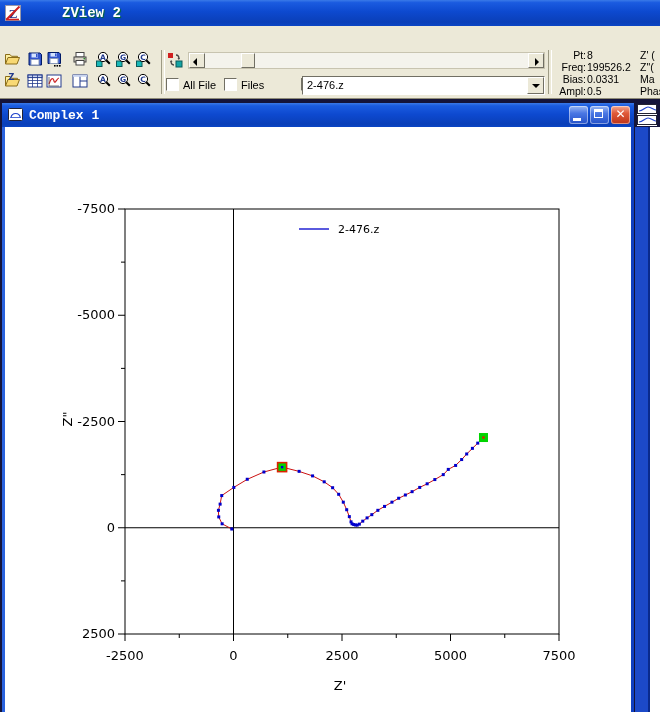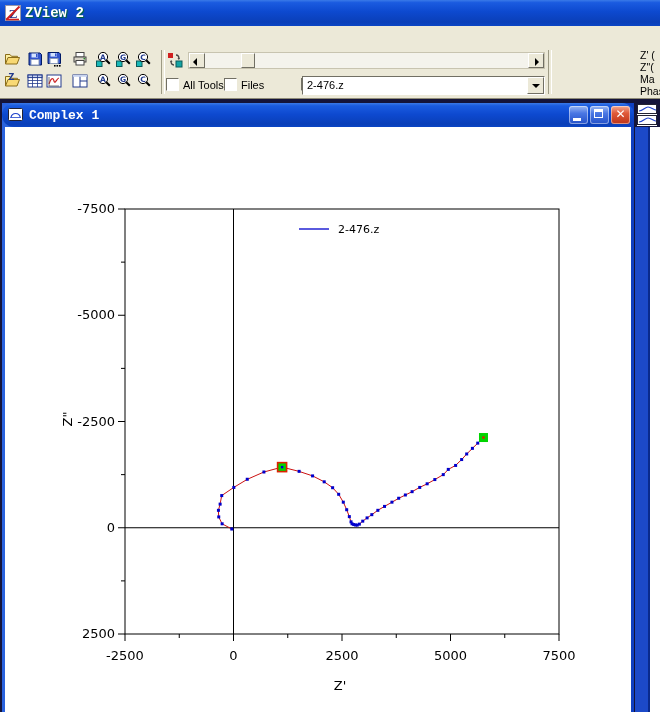--- a/index.html
+++ b/index.html
@@ -3,21 +3,21 @@
 <meta charset="utf-8">
 <style>
   html,body{margin:0;padding:0;background:#555;}
   #app{position:relative;width:660px;height:712px;overflow:hidden;background:#ece9d8;
        font-family:"Liberation Sans",sans-serif;-webkit-font-smoothing:none;}
   
   .titlebar{position:absolute;left:0;top:0;width:660px;height:26px;
     background:linear-gradient(180deg,#3a7ae8 0%,#1a5be0 10%,#0d49cf 45%,#0a3fb8 85%,#0b45c4 100%);
     display:flex;align-items:center;}
   .titlebar .app-icon{width:16px;height:16px;margin:0 4px 0 5px;flex:none;}
-  .titlebar .title-text{color:#fff;font:bold 14px "Liberation Mono",monospace;text-shadow:1px 1px 1px #063;}
+  .titlebar .title-text{color:#fff;font:bold 14px "Liberation Mono",monospace;text-shadow:1px 1px 1px #063;margin-left:37px;}
   
   .menubar{position:absolute;left:0;top:26px;width:660px;height:21px;background:#ece9d8;display:flex;align-items:center;padding-left:4px;box-sizing:border-box;border-bottom:1px solid #d8d4c4;}
   .menu-item{font:bold 13px "Liberation Mono",monospace;color:#000;padding:2px 9px;cursor:default;}
   .menu-item::first-letter{text-decoration:underline;}
   
   .toolbar{position:absolute;left:0;top:47px;width:660px;height:51px;background:#ece9d8;
     border-bottom:1px solid #8f8c78;}
   .tb-btn{position:absolute;width:18px;height:17px;}
   .tb-btn svg{width:16px;height:16px;display:block;margin:0 auto;}
   .tb-sep{position:absolute;left:161px;top:3px;width:2px;height:44px;border-left:1px solid #9d9a84;border-right:1px solid #fff;}
@@ -46,21 +46,21 @@
   .tb-info .k{width:34px;text-align:right;}
   .tb-info .v{margin-left:1px;white-space:nowrap;}
   .tb-info2{position:absolute;left:640px;top:2px;width:40px;font-size:10.5px;color:#000;}
   .tb-info2 .row{height:12px;line-height:12px;white-space:nowrap;}
   
   .mdi{position:absolute;left:0;top:99px;width:660px;height:613px;background:#14143a;}
   .cwin{position:absolute;left:2px;top:4px;width:632px;height:609px;
     background:linear-gradient(90deg,#2a62dd,#0f3fc0);}
   .cwin .ctitle{position:absolute;left:0;top:0;width:100%;height:24px;
     background:linear-gradient(180deg,#3a7ae8 0%,#1a5be0 12%,#0d49cf 48%,#0a3fb8 88%,#0b45c4 100%);
-    display:flex;align-items:center;border-radius:12px;}
+    display:flex;align-items:center;}
   .cwin .ctitle .cicon{width:16px;height:16px;margin:0 5px 0 6px;flex:none;}
   .cwin .ctitle .ctext{color:#fff;font:bold 13px "Liberation Mono",monospace;flex:1;}
   .winbtn{width:19px;height:18px;margin-right:2px;border-radius:3px;position:relative;flex:none;
     background:linear-gradient(180deg,#9db9f2 0%,#4a77e4 40%,#2451c8 100%);box-shadow:inset 0 0 0 1px rgba(255,255,255,.45);}
   .winbtn.close{background:linear-gradient(180deg,#f2a893 0%,#e05a3a 40%,#bd3317 100%);margin-right:4px;}
   .g-min{position:absolute;left:4px;bottom:3px;width:8px;height:3px;background:#fff;}
   .g-max{position:absolute;left:4px;top:3px;width:9px;height:9px;border:1px solid #fff;border-top-width:3px;box-sizing:border-box;}
   .g-x{position:absolute;left:0;top:1px;width:100%;text-align:center;color:#fff;font:bold 12px "DejaVu Sans",sans-serif;}
   .cwin .cbody{position:absolute;left:3px;right:3px;top:24px;bottom:0;background:#fff;}
   
@@ -194,21 +194,21 @@
         </div>
       <div class="sb-thumb"></div>
       <div class="sb-btn sb-right">
           <div class="tri"></div>
         </div>
     </div>
 
     <div id="tb-checks">
         <div class="cb" style="left: 166px;">
           <span class="box"></span>
-          <span class="lbl">All Tools</span>
+          <span class="lbl">All File</span>
         </div>
         <div class="cb" style="left: 224px;">
           <span class="box"></span>
           <span class="lbl">Files</span>
         </div>
         <div class="cb" style="left: 265px; padding-left: 36px;">
           <span class="box">
             <svg viewBox="0 0 13 13" width="11" height="11">
               <path d="M2.5 6.5 L5 9 L10.5 3" stroke="#111" stroke-width="2" fill="none"></path>
             </svg>
@@ -218,20 +218,38 @@
       </div>
 
     <div class="combo">
       <span class="val">2-476.z</span>
       <span class="dd">
           <span class="tri"></span>
         </span>
     </div>
 
     <div class="tb-sep2"></div>
+    <div class="tb-info" id="tb-info">
+        <div class="row">
+          <span class="k">Pt:</span>
+          <span class="v">8</span>
+        </div>
+        <div class="row">
+          <span class="k">Freq:</span>
+          <span class="v">199526.2</span>
+        </div>
+        <div class="row">
+          <span class="k">Bias:</span>
+          <span class="v">0.0331</span>
+        </div>
+        <div class="row">
+          <span class="k">Ampl:</span>
+          <span class="v">0.5</span>
+        </div>
+      </div>
     <div class="tb-info2" id="tb-info2">
         <div class="row">Z' (</div>
         <div class="row">Z"(</div>
         <div class="row">Ma</div>
         <div class="row">Phas</div>
       </div>
   </div>
 
   <div class="mdi">
 

